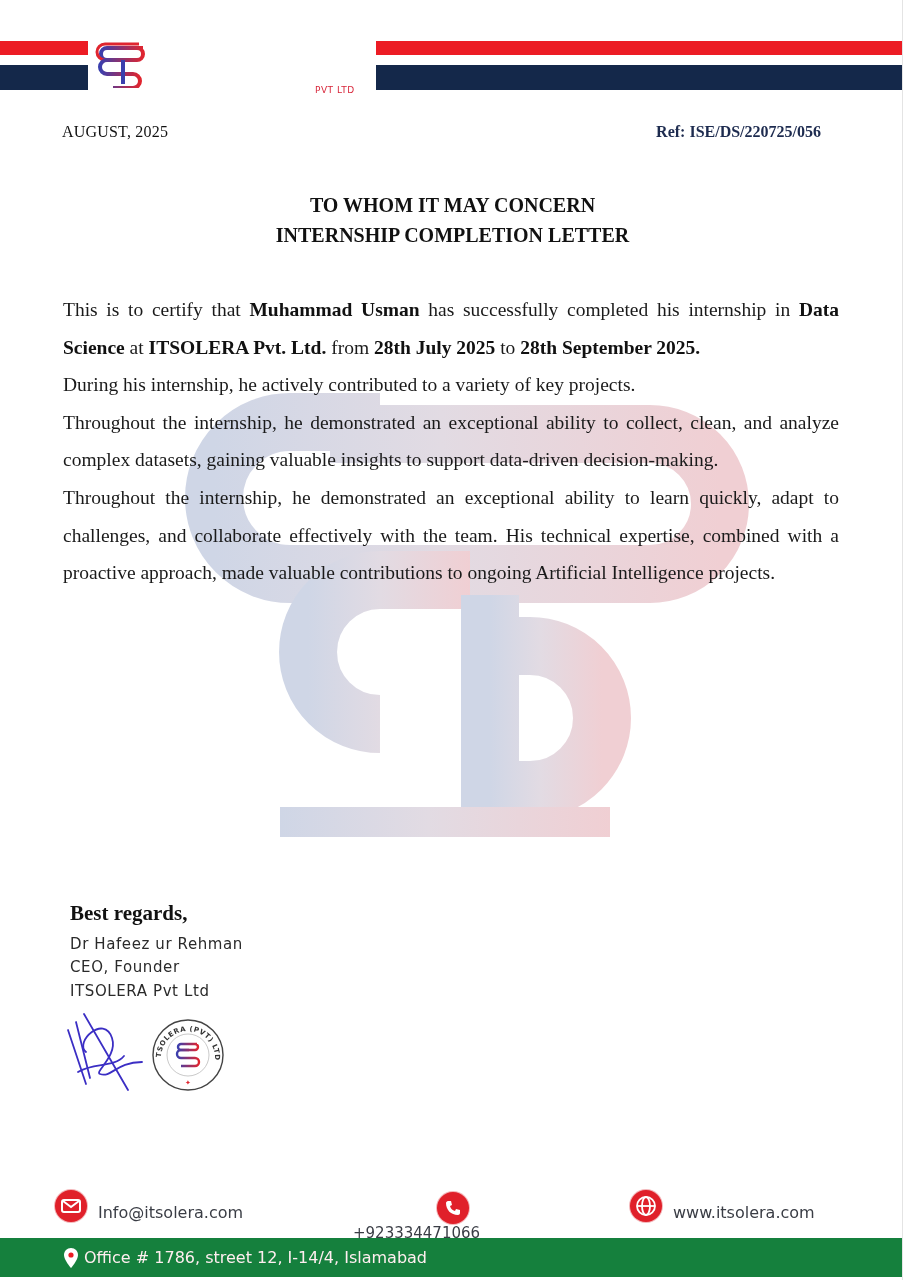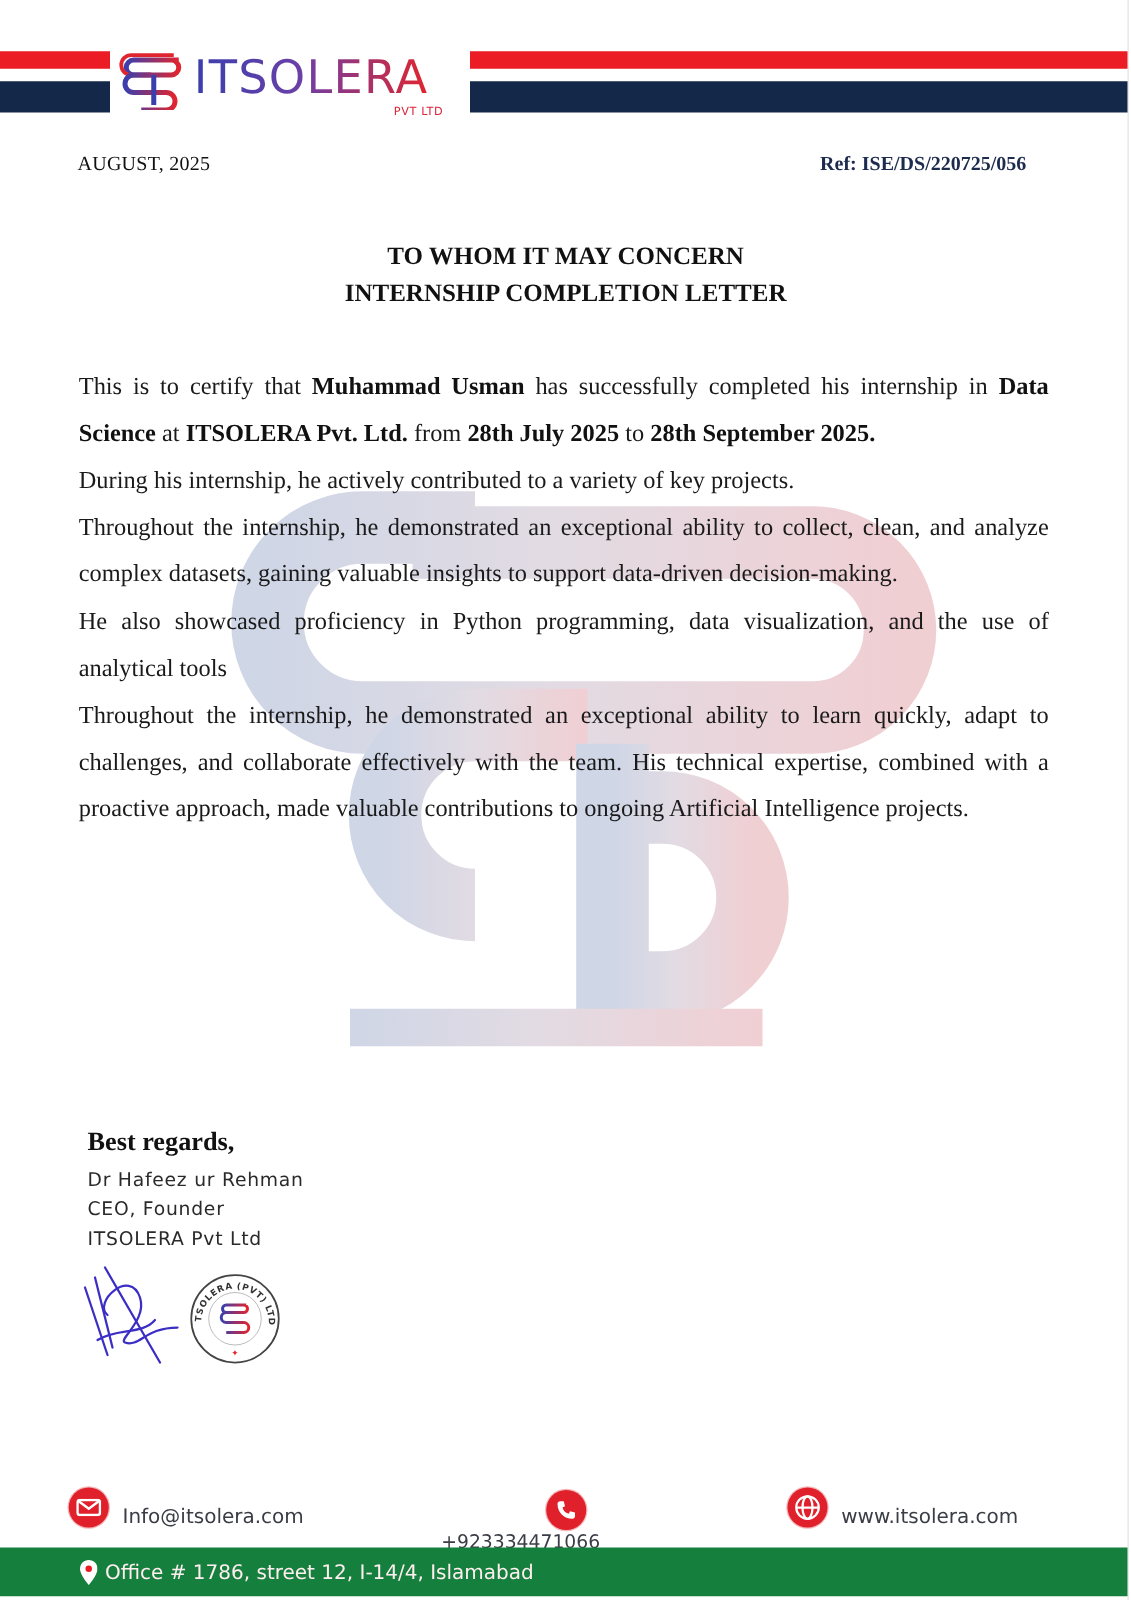--- a/index.html
+++ b/index.html
@@ -85,21 +85,20 @@
       <linearGradient id="lg1" x1="0" x2="1" y1="0" y2="0">
         <stop offset="0" stop-color="#3a3fae"></stop>
           <stop offset="1" stop-color="#e0252f"></stop>
       </linearGradient>
     </defs>
     <path d="M50 8 H14 a6 6 0 0 0 0 12 H44 a6 6 0 0 0 0-12" fill="none" stroke="url(#lg1)" stroke-width="4"></path>
     <path d="M46 4 H12 a8 8 0 0 0 0 16" fill="none" stroke="#e0252f" stroke-width="3"></path>
     <path d="M28 20 H14 a7 7 0 0 0 0 14 H40 a7 7 0 0 1 0 14 H20" fill="none" stroke="url(#lg1)" stroke-width="4"></path>
     <path d="M30 20 V44" fill="none" stroke="#3a3fae" stroke-width="4"></path>
   </svg>
-  <div class="logo-text">ITSOLERA</div>
   <div class="logo-sub">PVT LTD</div>
 </div>
 
 <div class="date">AUGUST,  2025</div>
 <div class="ref">Ref: ISE/DS/220725/056</div>
 
 <div class="title title1">TO WHOM IT MAY CONCERN</div>
 <div class="title title2">INTERNSHIP COMPLETION LETTER</div>
 
 <svg class="watermark" viewBox="0 0 590 470">
@@ -117,21 +116,20 @@
     <path d="M300 210 H210 a72 72 0 0 0 0 144"></path>
     <path d="M320 225 V420 H360 a72 72 0 0 0 0-144 H330"></path>
   </g>
   <rect x="110" y="437" width="330" height="30" fill="url(#wmg)"></rect>
 </svg>
 
 <div class="body-text">
   <p><span>This is to certify that </span><b>Muhammad Usman</b><span> has successfully completed his internship in </span><b>Data Science</b><span> at </span><b>ITSOLERA Pvt. Ltd.</b><span> from </span><b>28th July 2025</b><span> to </span><b>28th September 2025.</b></p>
   <p>During his internship, he actively contributed to a variety of key projects.</p>
   <p>Throughout the internship, he demonstrated an exceptional ability to collect, clean, and analyze complex datasets, gaining valuable insights to support data-driven decision-making.</p>
-  <p style="text-align:justify;">He also showcased proficiency in Python programming, data visualization, and the use of analytical tools</p>
   <p>Throughout the internship, he demonstrated an exceptional ability to learn quickly, adapt to challenges, and collaborate effectively with the team. His technical expertise, combined with a proactive approach, made valuable contributions to ongoing Artificial Intelligence projects.</p>
 </div>
 
 <div class="regards">Best regards,</div>
 <div class="sig-line sig-line1">Dr Hafeez ur Rehman</div>
 <div class="sig-line sig-line2">CEO,  Founder</div>
 <div class="sig-line sig-line3">ITSOLERA Pvt Ltd</div>
 
 <svg class="signature" viewBox="0 0 90 82">
   <g fill="none" stroke="#3b2ec4" stroke-width="1.8" stroke-linecap="round">

